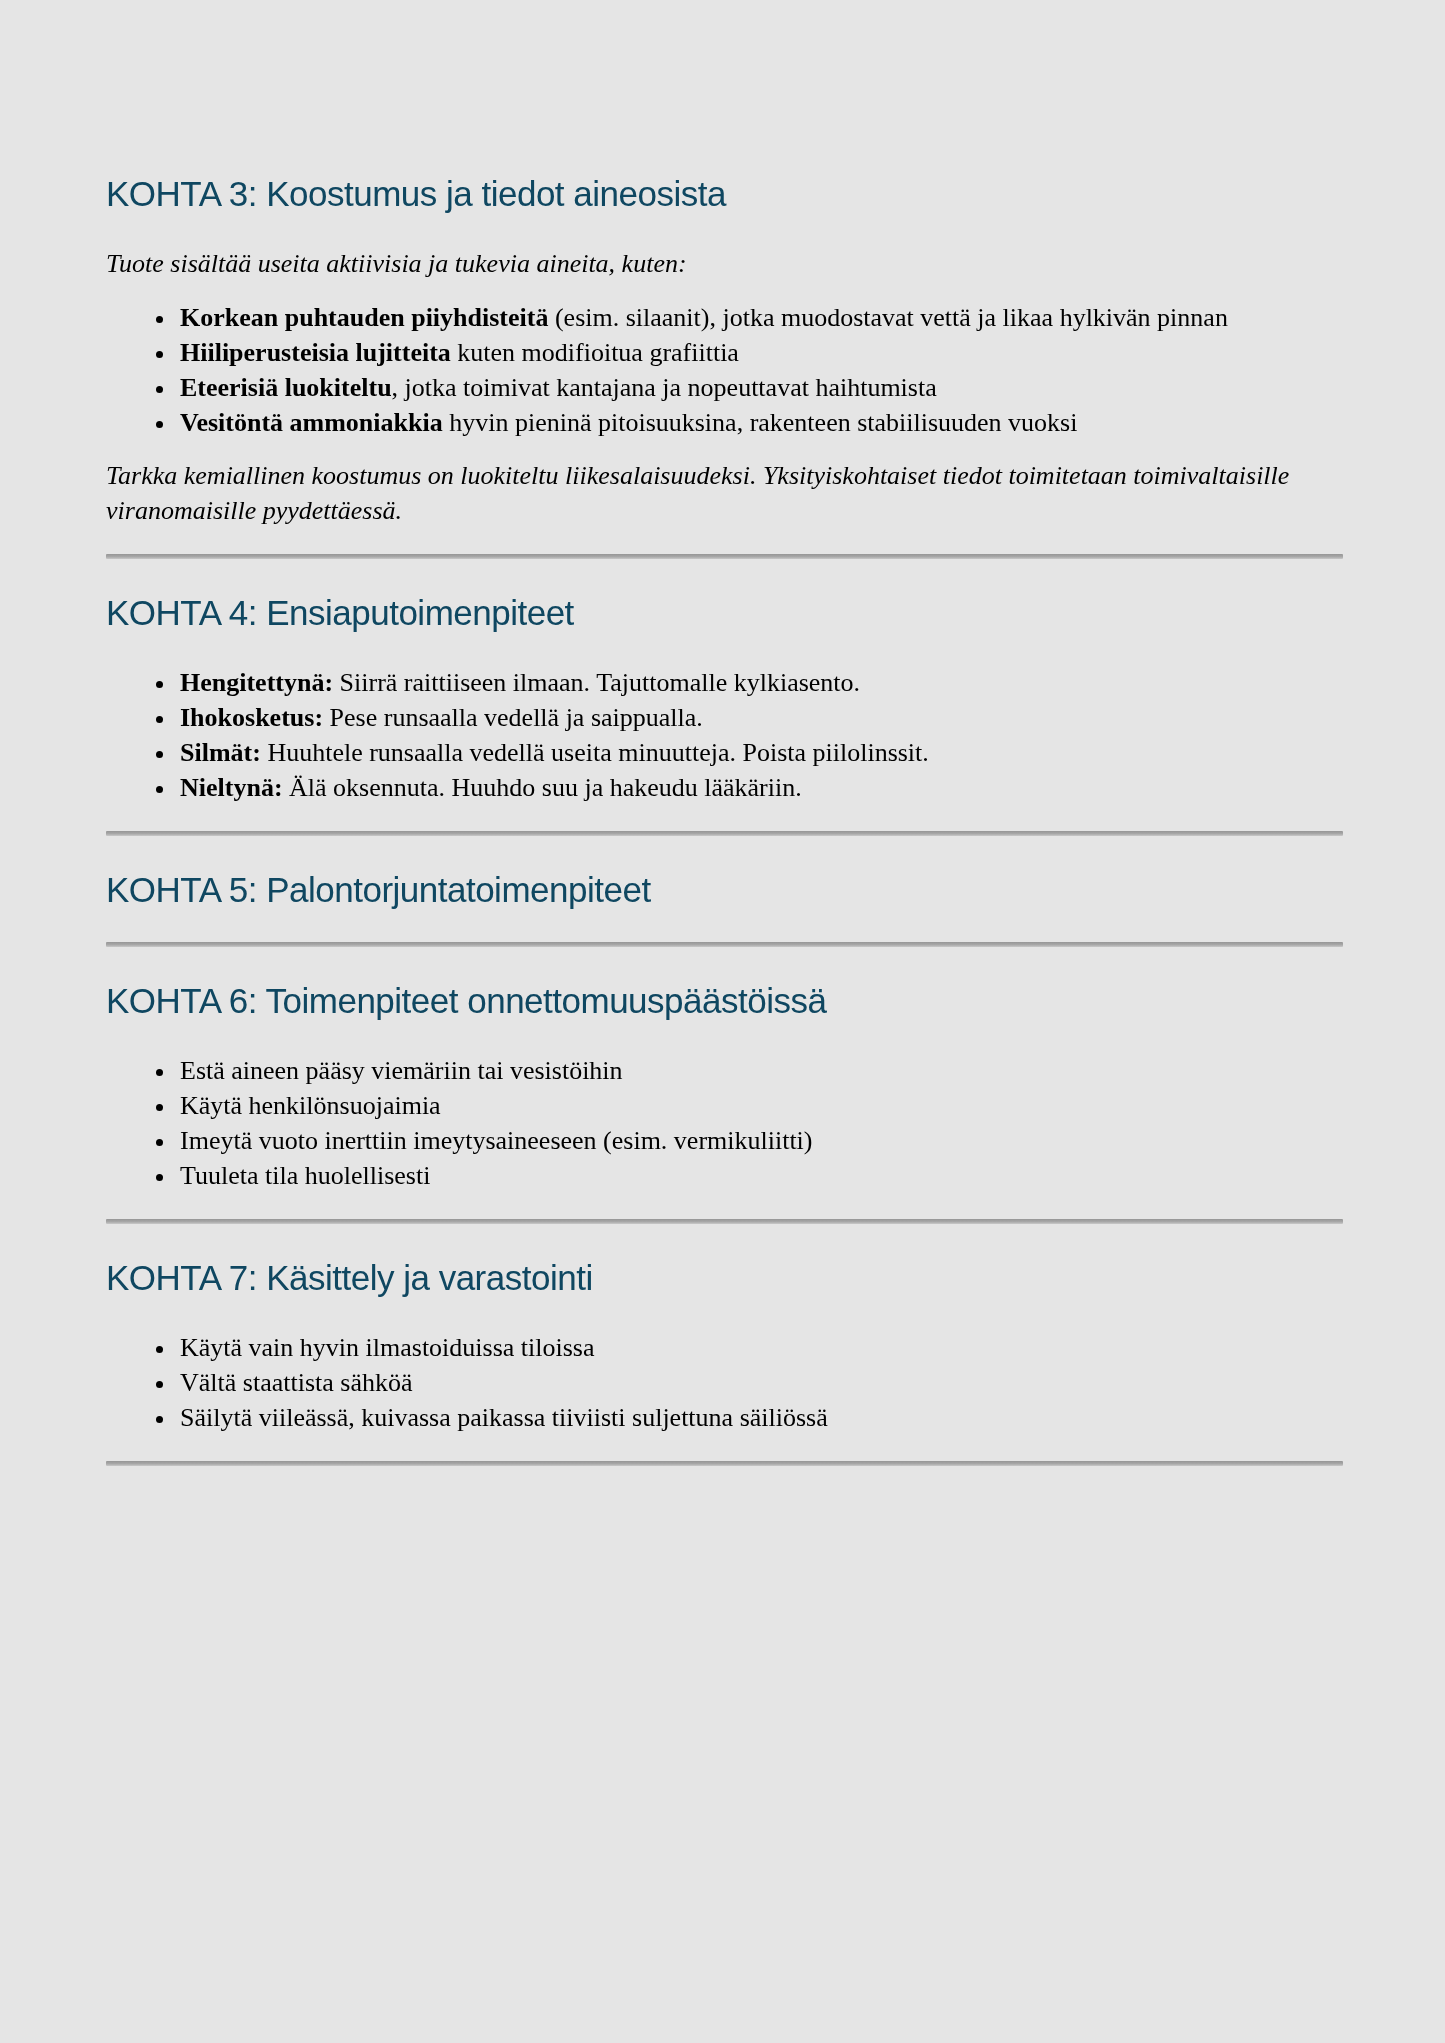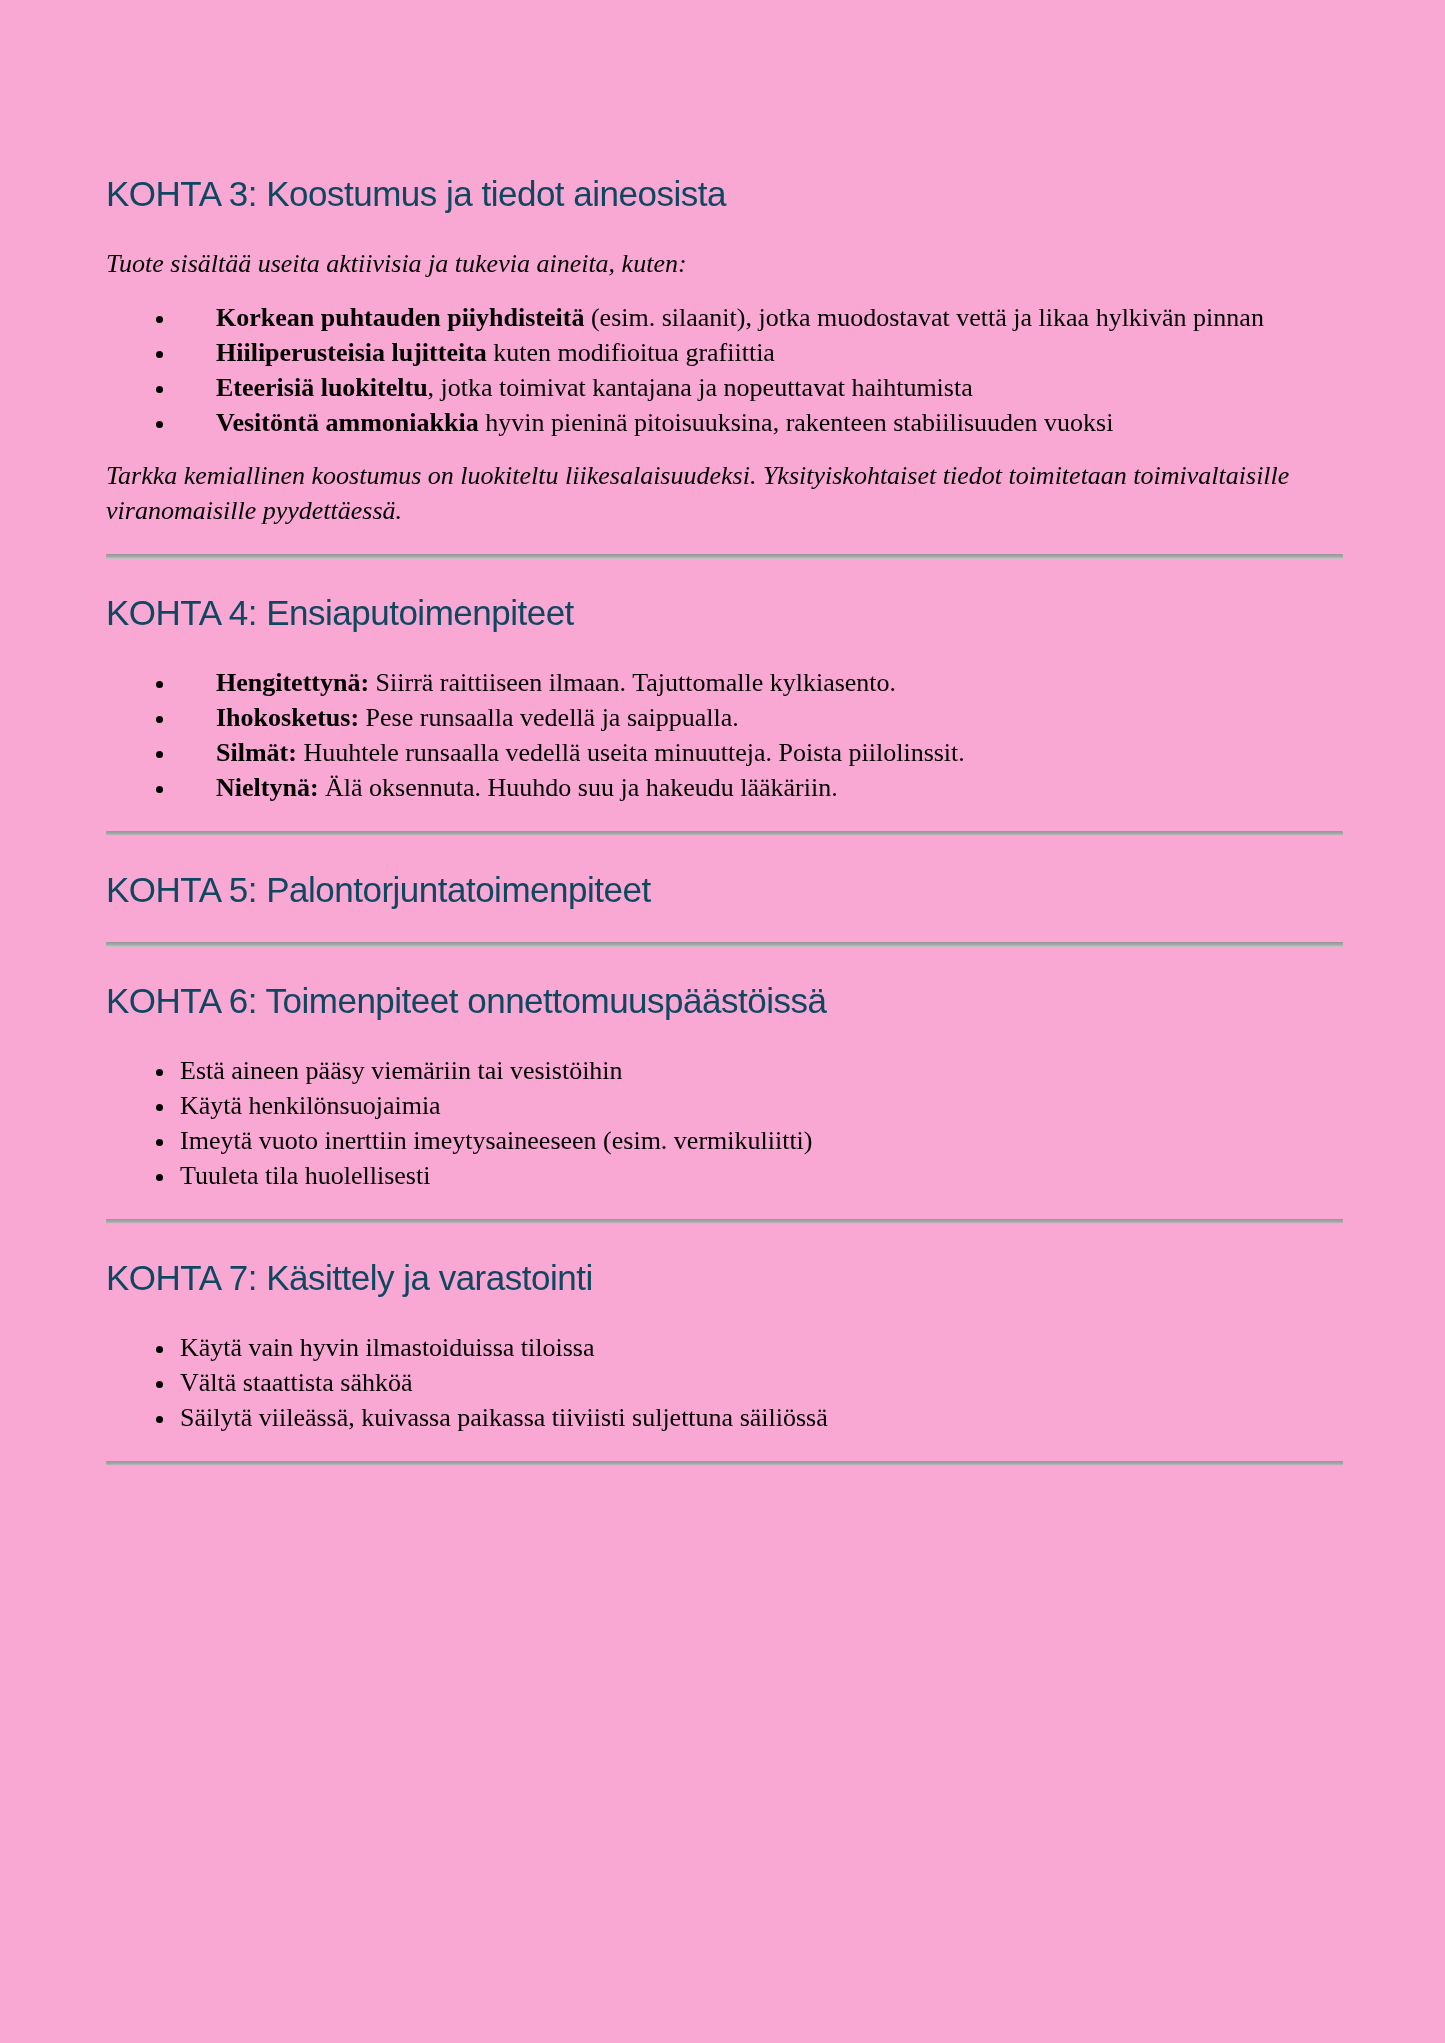--- a/index.html
+++ b/index.html
@@ -6,21 +6,21 @@
     margin: 0;
     padding: 0;
     background: #ffffff;
   }
   .page {
     position: relative;
     width: 1445px;
     height: 2043px;
     box-sizing: border-box;
     padding: 172px 102px 0 106px;
-    background: #f9a8d4;
+    background: #e5e5e5;
     font-family: "Liberation Serif", "DejaVu Serif", serif;
     font-size: 26px;
     line-height: 35px;
     color: #000000;
     overflow: hidden;
   }
   h1 {
     font-family: "Liberation Sans", "DejaVu Sans", sans-serif;
     font-weight: 400;
     font-size: 35px;
@@ -38,21 +38,21 @@
     padding: 0 0 0 70px;
     list-style: disc outside;
   }
   li {
     margin: 0;
     padding-left: 4px;
   }
   li::marker {
     font-size: 22px;
   }
-  b { font-weight: 700; margin-left: 36px; }
+  b { font-weight: 700; }
   .divider {
     height: 5px;
     margin: 26px 0 32px 0;
     background: linear-gradient(180deg, #969696 0%, #a8a8a8 55%, #c9c9c9 100%);
     border-radius: 1px;
   }
 </style>
 </head>
 <body>
 

